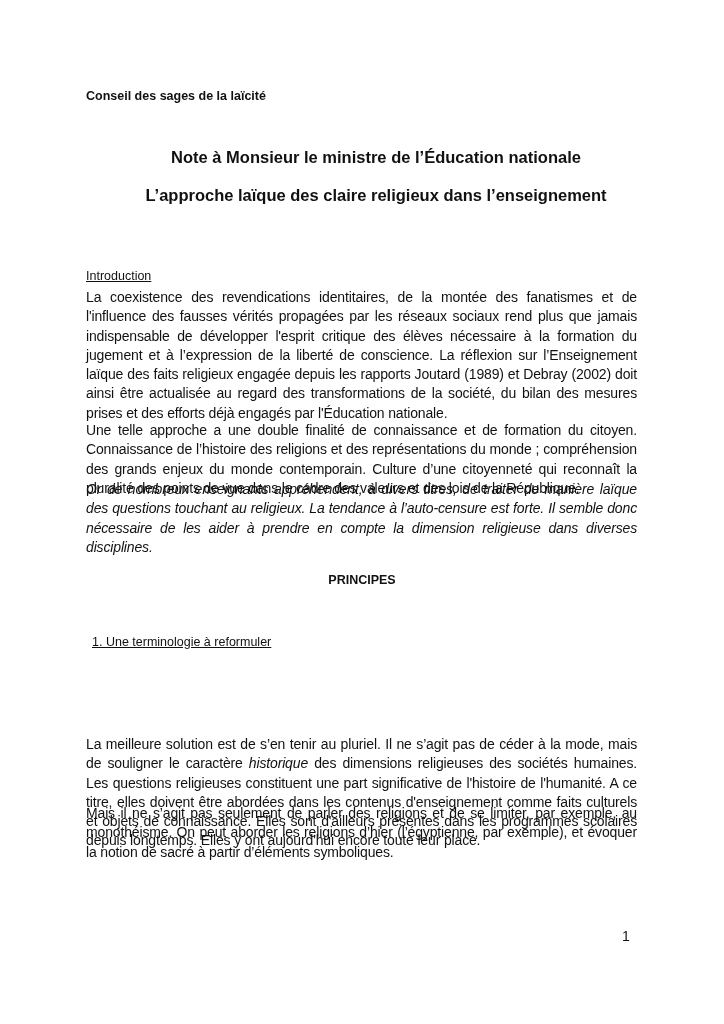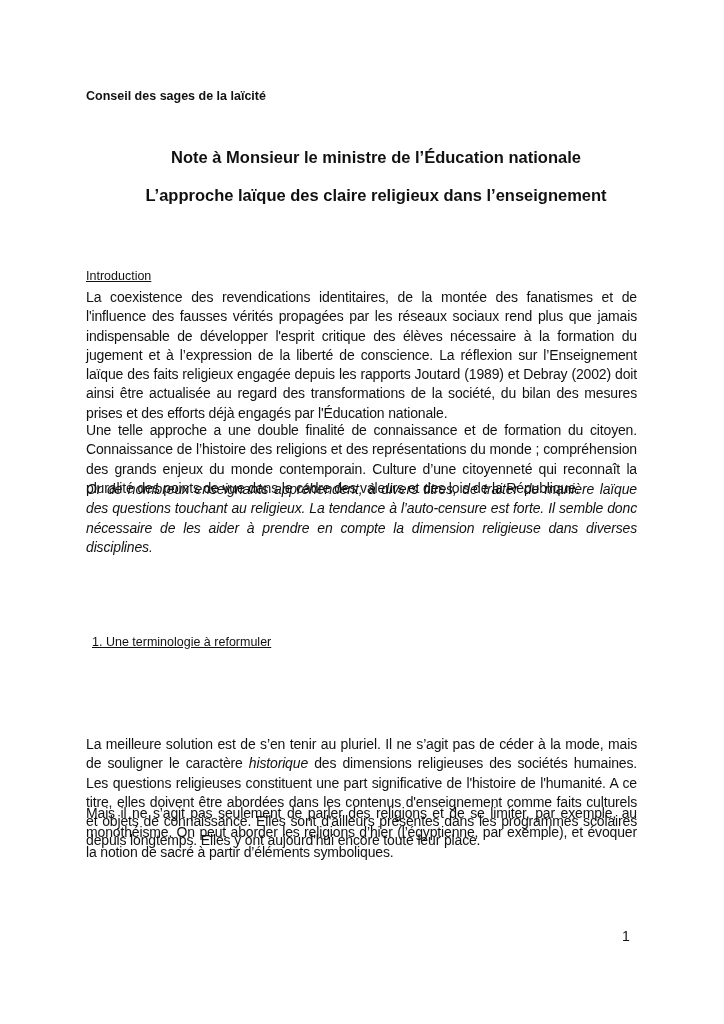--- a/index.html
+++ b/index.html
@@ -26,20 +26,21 @@
 
   <div class="title" style="top:148px;">Note à Monsieur le ministre de l’Éducation nationale</div>
   <div class="title" style="top:186px;">L’approche laïque des claire religieux dans l’enseignement</div>
 
   <div class="abs sec" style="top:253px;width:auto;margin-top:16px;">Introduction</div>
 
   <div class="abs para" style="top:288px;">La coexistence des revendications identitaires, de la montée des fanatismes et de l'influence des fausses vérités propagées par les réseaux sociaux rend plus que jamais indispensable de développer l'esprit critique des élèves nécessaire à la formation du jugement et à l’expression de la liberté de conscience. La réflexion sur l’Enseignement laïque des faits religieux engagée depuis les rapports Joutard (1989) et Debray (2002) doit ainsi être actualisée au regard des transformations de la société, du bilan des mesures prises et des efforts déjà engagés par l'Éducation nationale.</div>
   <div class="abs para" style="top:421px;">Une telle approche a une double finalité de connaissance et de formation du citoyen. Connaissance de l’histoire des religions et des représentations du monde ; compréhension des grands enjeux du monde contemporain. Culture d’une citoyenneté qui reconnaît la pluralité des points de vue dans le cadre des valeurs et des lois de la République.</div>
   <div class="abs para" style="top:480px;font-style:italic;">Or de nombreux enseignants appréhendent, à divers titres, de traiter de manière laïque des questions touchant au religieux. La tendance à l’auto-censure est forte. Il semble donc nécessaire de les aider à prendre en compte la dimension religieuse dans diverses disciplines.</div>
 
+  <div class="center-bold" style="top:573px;">PRINCIPES</div>
 
   <div class="abs sec" style="top:635px;width:auto;margin-left:6px;">1. Une terminologie à reformuler</div>
 
 
   <div class="abs para" style="top:735px;"><span>La meilleure solution est de s’en tenir au pluriel. Il ne s’agit pas de céder à la mode, mais de souligner le caractère </span><em>historique</em><span> des dimensions religieuses des sociétés humaines. Les questions religieuses constituent une part significative de l'histoire de l'humanité. A ce titre, elles doivent être abordées dans les contenus d'enseignement comme faits culturels et objets de connaissance. Elles sont d'ailleurs présentes dans les programmes scolaires depuis longtemps. Elles y ont aujourd'hui encore toute leur place.</span></div>
 
   <div class="abs para" style="top:804px;">Mais il ne s’agit pas seulement de parler des religions et de se limiter, par exemple, au monothéisme. On peut aborder les religions d’hier (l’égyptienne, par exemple), et évoquer la notion de sacré à partir d’éléments symboliques.</div>
 
   <div class="pagenum">1</div>
 </div>

